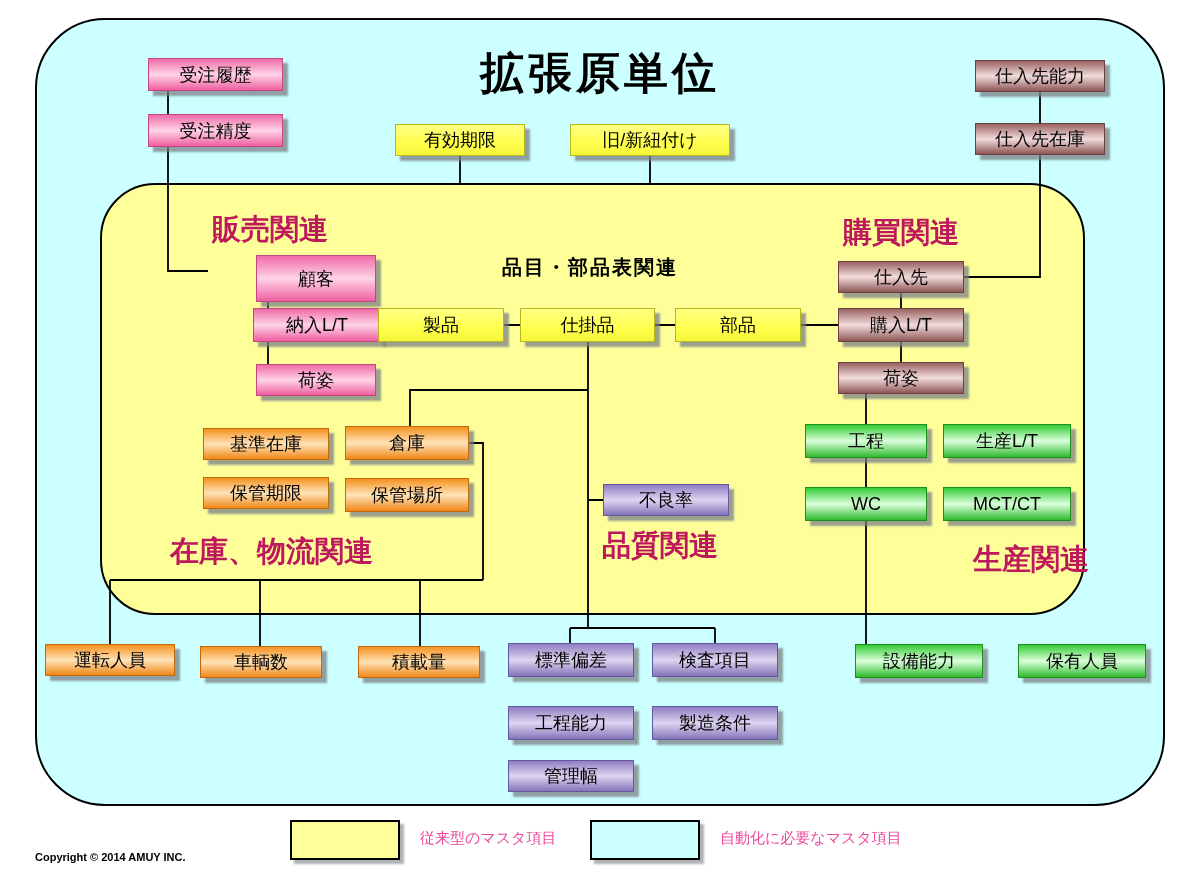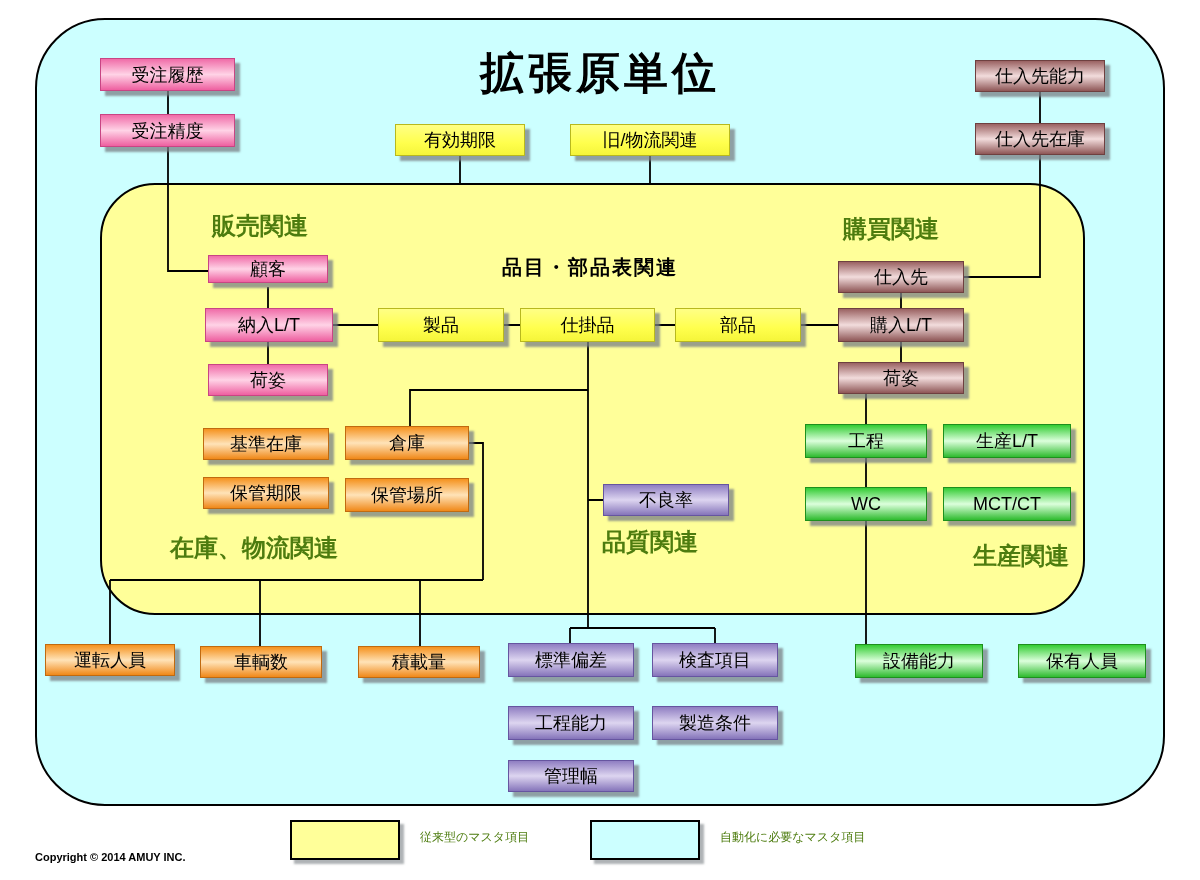--- a/index.html
+++ b/index.html
@@ -13,39 +13,39 @@
     background:#FFFF99; border:2px solid #000; border-radius:55px; z-index:1; }
 
   svg.connectors { position:absolute; left:0; top:0; z-index:2; }
 
   .box { position:absolute; display:flex; align-items:center; justify-content:center;
     font-size:18px; color:#000; z-index:3; white-space:nowrap;
     box-shadow:5px 5px 2px rgba(122,128,134,0.75); }
   .ybox  { background:linear-gradient(to bottom,#FFFF85 0%,#FFFF4D 60%,#F5F53A 100%);
            border:1px solid #B8B81E; }
   .pink  { background:linear-gradient(to bottom,#F06CA8 0%,#FFD3E6 50%,#EE5FA0 100%);
-           border:1px solid #C84584; }
+           border:1px solid #C84584;margin-left:48px; }
   .rose  { background:linear-gradient(to bottom,#9A6262 0%,#F2DCDC 50%,#8E5656 100%);
            border:1px solid #6E4040; }
   .orange{ background:linear-gradient(to bottom,#F5921E 0%,#FFE3B8 50%,#F08818 100%);
            border:1px solid #C06A10; }
   .green { background:linear-gradient(to bottom,#33CC33 0%,#DCFFDC 50%,#2EBB2E 100%);
            border:1px solid #1E8F1E; }
   .purple{ background:linear-gradient(to bottom,#8F7EC2 0%,#DDD5F0 50%,#8574BA 100%);
            border:1px solid #6655A0; }
 
   .ttl { position:absolute; color:#000; font-weight:bold; z-index:3; white-space:nowrap; }
   .main-title  { left:0; top:44px; width:1200px; text-align:center; font-size:44px; letter-spacing:4px; }
   .inner-title { left:0; top:198px; width:1200px; text-align:center; font-size:38px; letter-spacing:5px; }
   .bom-title   { left:400px; top:254px; width:380px; text-align:center; font-size:20px; letter-spacing:2px; }
-  .hdr { position:absolute; color:#4d7c0f; font-weight:bold; font-size:24px; z-index:3; white-space:nowrap; }
+  .hdr { position:absolute; color:#be185d; font-weight:bold; font-size:29px; z-index:3; white-space:nowrap; }
 
   .legend-swatch { position:absolute; width:110px; height:40px; border:2px solid #000;
     z-index:3; box-shadow:4px 4px 2px rgba(122,128,134,0.6); }
-  .legend-label { position:absolute; font-size:12px; color:#4d7c0f; z-index:3; white-space:nowrap; }
+  .legend-label { position:absolute; font-size:15px; color:#ec4899; z-index:3; white-space:nowrap; }
   .copyright { position:absolute; left:35px; top:851px; font-size:11px; font-weight:bold;
     color:#000; z-index:3; }
 </style>
 </head>
 <body>
 
 <div class="canvas">
 
   <div class="outer"></div>
   <div class="inner"></div>
@@ -72,23 +72,23 @@
   <div class="hdr" style="left:843px;top:213px">購買関連</div>
   <div class="hdr" style="left:170px;top:532px">在庫、物流関連</div>
   <div class="hdr" style="left:602px;top:526px">品質関連</div>
   <div class="hdr" style="left:973px;top:540px">生産関連</div>
 
   <div class="box pink" style="left:100px;top:58px;width:135px;height:33px">受注履歴</div>
   <div class="box pink" style="left:100px;top:114px;width:135px;height:33px">受注精度</div>
   <div class="box rose" style="left:975px;top:60px;width:130px;height:32px">仕入先能力</div>
   <div class="box rose" style="left:975px;top:123px;width:130px;height:32px">仕入先在庫</div>
   <div class="box ybox" style="left:395px;top:124px;width:130px;height:32px">有効期限</div>
-  <div class="box ybox" style="left:570px;top:124px;width:160px;height:32px">旧/物流関連</div>
+  <div class="box ybox" style="left:570px;top:124px;width:160px;height:32px">旧/新紐付け</div>
 
-  <div class="box pink" style="left:208px;top:255px;width:120px;height:28px">顧客</div>
+  <div class="box pink" style="left:208px;top:255px;width:120px;height:47px">顧客</div>
   <div class="box pink" style="left:205px;top:308px;width:128px;height:34px">納入L/T</div>
   <div class="box pink" style="left:208px;top:364px;width:120px;height:32px">荷姿</div>
 
   <div class="box ybox" style="left:378px;top:308px;width:126px;height:34px">製品</div>
   <div class="box ybox" style="left:520px;top:308px;width:135px;height:34px">仕掛品</div>
   <div class="box ybox" style="left:675px;top:308px;width:126px;height:34px">部品</div>
 
   <div class="box rose" style="left:838px;top:261px;width:126px;height:32px">仕入先</div>
   <div class="box rose" style="left:838px;top:308px;width:126px;height:34px">購入L/T</div>
   <div class="box rose" style="left:838px;top:362px;width:126px;height:32px">荷姿</div>

